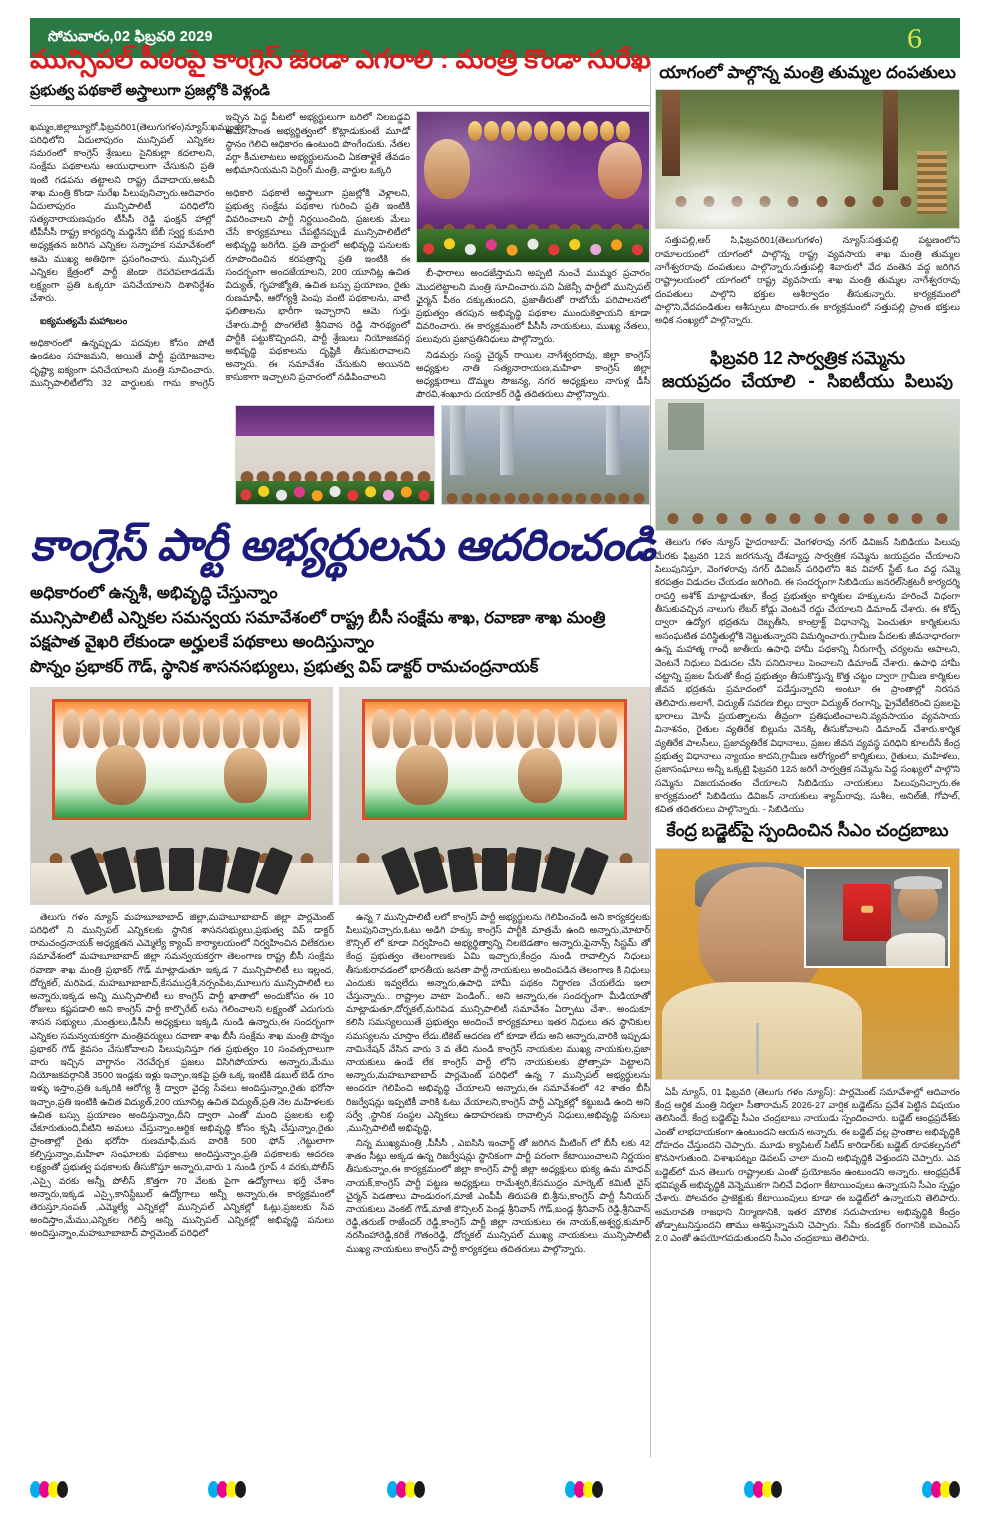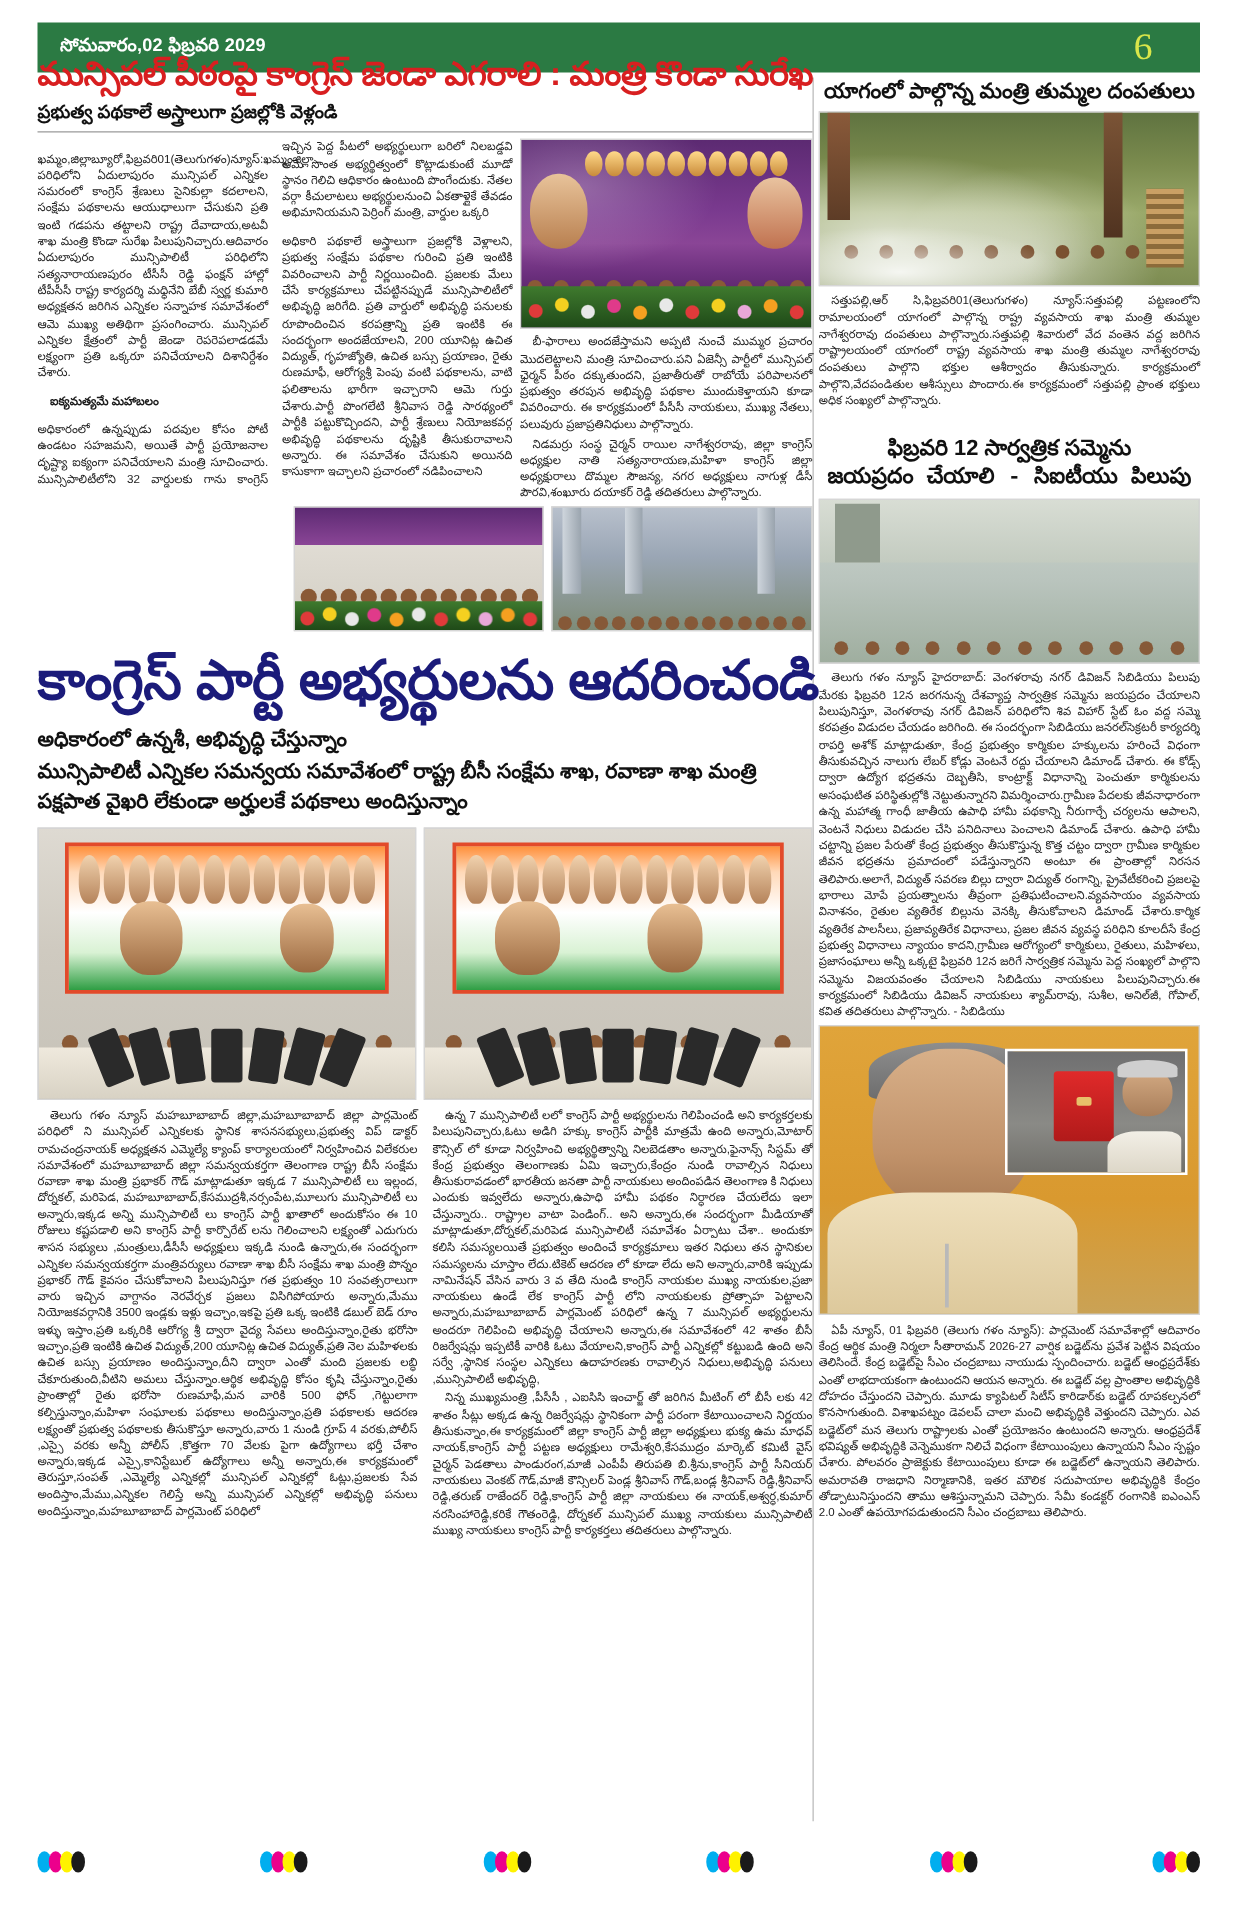--- a/index.html
+++ b/index.html
@@ -351,26 +351,27 @@
           <span style="background:#e6e3da;"></span>
             <span style="background:#cdcac1;"></span>
           <span style="background:#eeebe3;"></span>
             <span style="background:#d8d5cc;"></span>
           <span style="background:#e3e0d7;"></span>
             <span style="background:#c9c6bd;"></span>
         </div>
       </div>
     </div>
 
-    <h1 class="hl-navy" style="margin-top:16px;">కాంగ్రెస్ పార్టీ అభ్యర్థులను ఆదరించండి</h1>
+    <h1 class="hl-navy" style="margin-top:16px;font-style:italic;">కాంగ్రెస్ పార్టీ అభ్యర్థులను ఆదరించండి</h1>
 
     <div style="margin-top:4px;">
       <p class="subhead-big">అధికారంలో ఉన్నశీ, అభివృద్ధి చేస్తున్నాం</p>
       <p class="subhead-big">మున్సిపాలిటీ ఎన్నికల సమన్వయ సమావేశంలో రాష్ట్ర బీసీ సంక్షేమ శాఖ, రవాణా శాఖ మంత్రి</p>
       <p class="subhead-big">పక్షపాత వైఖరి లేకుండా అర్హులకే పథకాలు అందిస్తున్నాం</p>
+      <p class="subhead-big">పొన్నం ప్రభాకర్ గౌడ్, స్థానిక శాసనసభ్యులు, ప్రభుత్వ విప్ డాక్టర్ రామచంద్రనాయక్</p>
     </div>
 
     <div class="photo-pair" style="margin-top:8px;">
       <div class="ph" style="width:303px; height:218px;">
         <div class="pc-bg"></div>
         <div class="pc-banner">
           <div class="pc-heads">
             <i></i>
               <i></i>
               <i></i>
@@ -508,20 +509,21 @@
           <span style="background:#7e8fb2;"></span>
         <span style="background:#efece4;"></span>
           <span style="background:#c76a55;"></span>
       </div>
     </div>
 
     <div class="bodyr" style="margin-top:5px;">
       <p>తెలుగు గళం న్యూస్ హైదరాబాద్: వెంగళరావు నగర్ డివిజన్ సిబిడియు పిలుపు మేరకు ఫిబ్రవరి 12న జరగనున్న దేశవ్యాప్త సార్వత్రిక సమ్మెను జయప్రదం చేయాలని పిలుపునిస్తూ, వెంగళరావు నగర్ డివిజన్ పరిధిలోని శివ విహార్ స్టేట్ ఓం వద్ద సమ్మె కరపత్రం విడుదల చేయడం జరిగింది. ఈ సందర్భంగా సిబిడియు జనరల్‌సెక్రటరీ కార్యదర్శి రాపర్తి అశోక్ మాట్లాడుతూ, కేంద్ర ప్రభుత్వం కార్మికుల హక్కులను హరించే విధంగా తీసుకువచ్చిన నాలుగు లేబర్ కోడ్లు వెంటనే రద్దు చేయాలని డిమాండ్ చేశారు. ఈ కోడ్స్ ద్వారా ఉద్యోగ భద్రతను దెబ్బతీసి, కాంట్రాక్ట్ విధానాన్ని పెంచుతూ కార్మికులను అసంఘటిత పరిస్థితుల్లోకి నెట్టుతున్నారని విమర్శించారు.గ్రామీణ పేదలకు జీవనాధారంగా ఉన్న మహాత్మ గాంధీ జాతీయ ఉపాధి హామీ పథకాన్ని నీరుగార్చే చర్యలను ఆపాలని, వెంటనే నిధులు విడుదల చేసి పనిదినాలు పెంచాలని డిమాండ్ చేశారు. ఉపాధి హామీ చట్టాన్ని ప్రజల పేరుతో కేంద్ర ప్రభుత్వం తీసుకొస్తున్న కొత్త చట్టం ద్వారా గ్రామీణ కార్మికుల జీవన భద్రతను ప్రమాదంలో పడేస్తున్నారని అంటూ ఈ ప్రాంతాల్లో నిరసన తెలిపారు.అలాగే, విద్యుత్ సవరణ బిల్లు ద్వారా విద్యుత్ రంగాన్ని, ప్రైవేటీకరించి ప్రజలపై భారాలు మోపే ప్రయత్నాలను తీవ్రంగా ప్రతిఘటించాలని.వ్యవసాయం వ్యవసాయ వినాశనం, రైతుల వ్యతిరేక బిల్లును వెనక్కి తీసుకోవాలని డిమాండ్ చేశారు.కార్మిక వ్యతిరేక పాలసీలు, ప్రజావ్యతిరేక విధానాలు, ప్రజల జీవన వ్యవస్థ పరిధిని కూలదీసే కేంద్ర ప్రభుత్వ విధానాలు న్యాయం కాదని,గ్రామీణ ఆరోగ్యంలో కార్మికులు, రైతులు, మహిళలు, ప్రజాసంఘాలు అన్నీ ఒక్కటై ఫిబ్రవరి 12న జరిగే సార్వత్రిక సమ్మెను పెద్ద సంఖ్యలో పాల్గొని సమ్మెను విజయవంతం చేయాలని సిబిడియు నాయకులు పిలుపునిచ్చారు.ఈ కార్యక్రమంలో సిబిడియు డివిజన్ నాయకులు శ్యామ్‌రావు, సుశీల, అనిల్‌జీ, గోపాల్, కవిత తదితరులు పాల్గొన్నారు. - సిబిడియు</p>
     </div>
 
+    <h2 class="hl-blk-r2">కేంద్ర బడ్జెట్‌పై స్పందించిన సీఎం చంద్రబాబు</h2>
 
     <div class="ph" style="height:232px;">
       <div class="cbn-bg"></div>
       <div class="cbn-hair"></div>
       <div class="cbn-head"></div>
       <div class="cbn-shirt"></div>
       <div style="position:absolute; left:33%; bottom:2%; width:3px; height:22%; background:#b9b9b9;"></div>
       <div class="cbn-inset">
         <div class="cbn-folder"></div>
         <div class="cbn-nsface"></div>

